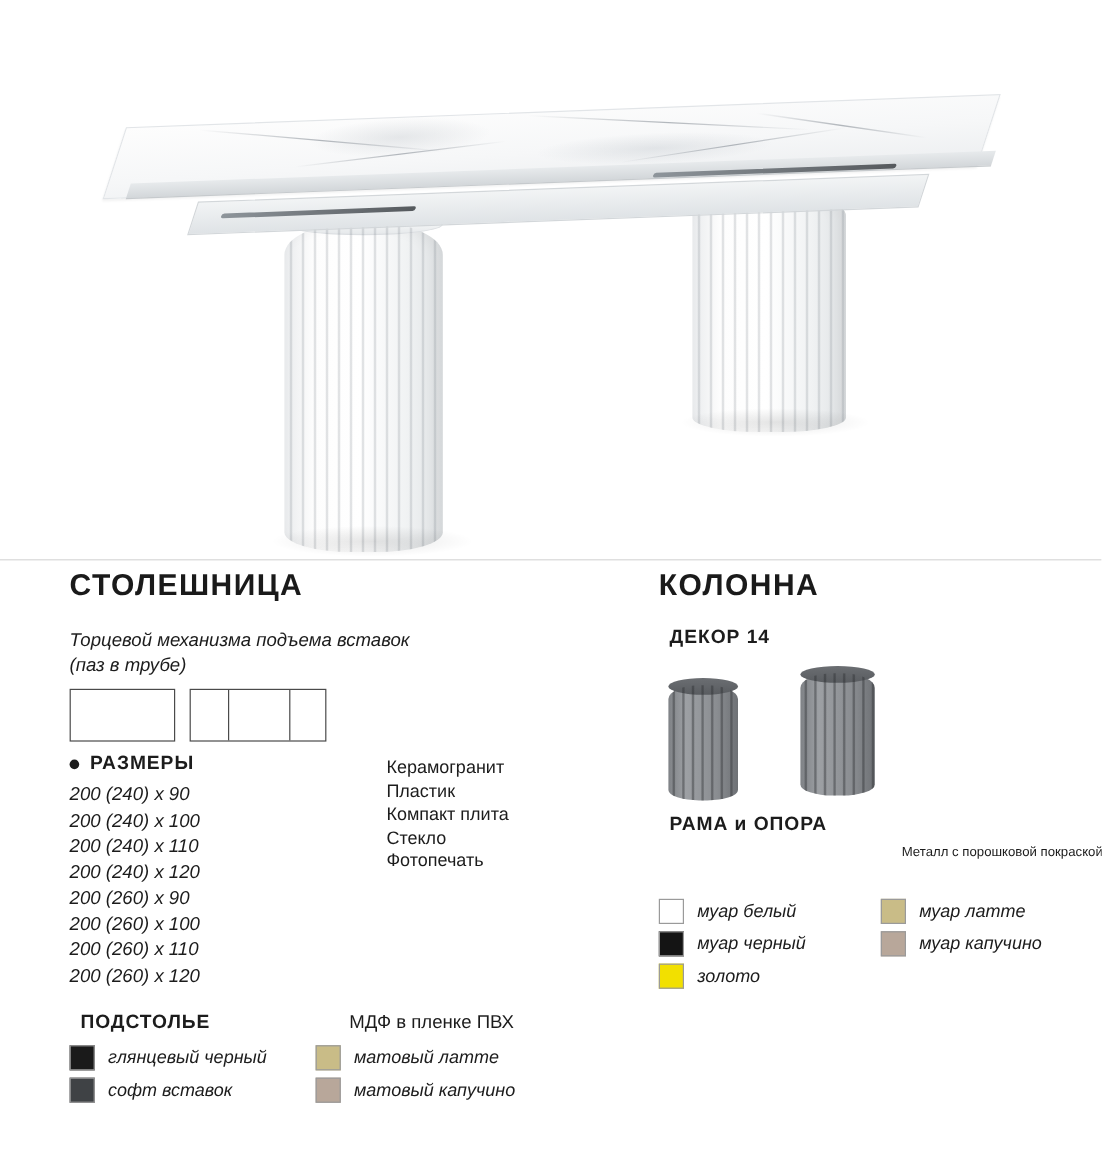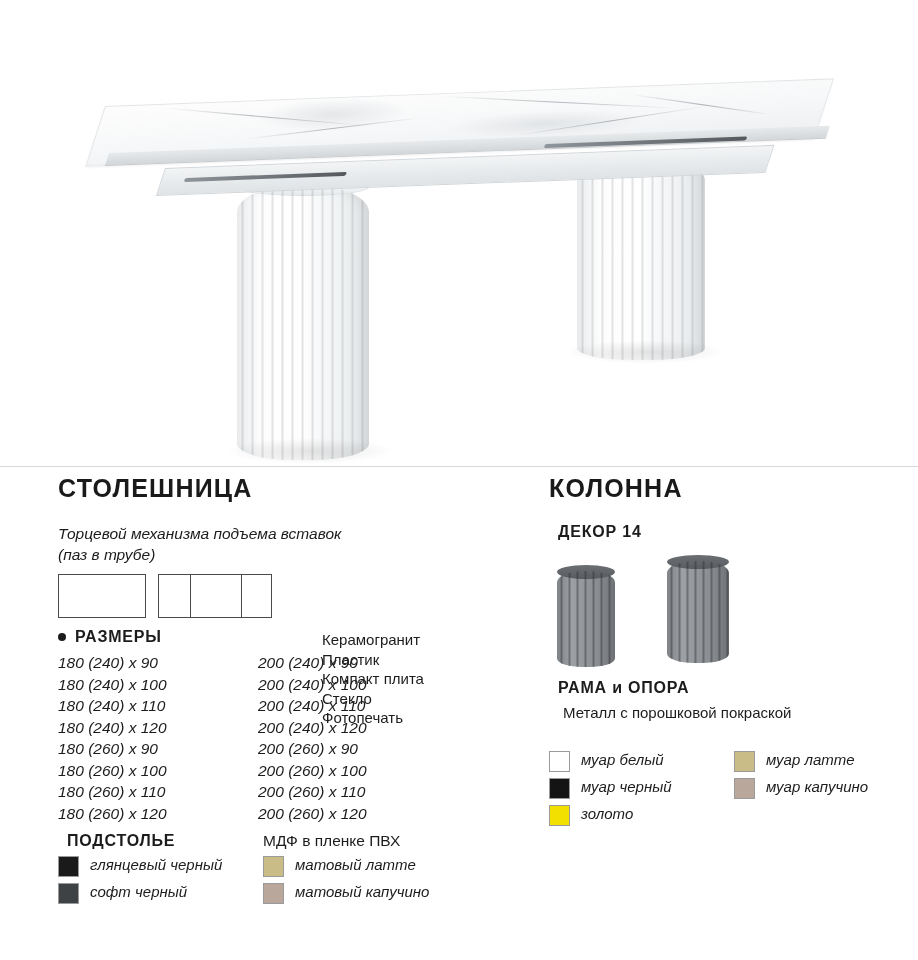--- a/index.html
+++ b/index.html
@@ -213,21 +213,22 @@
     margin-top: 6px;
     font-style: italic;
     font-size: 15.5px;
     line-height: 21.5px;
   }
   .sizes .col { width: 200px; }
 
   .finish-head {
     display: flex;
     align-items: center;
-    margin-top: 8px;
+    margin-top: 20px;
+    gap: 28px;
   }
   .finish-head .label {
     display: flex;
     align-items: center;
     gap: 9px;
     font-size: 16px;
     font-weight: 700;
     letter-spacing: 0.8px;
     width: 205px;
   }
@@ -236,21 +237,21 @@
     color: #1c1c1c;
   }
 
   .swatch-grid {
     display: flex;
     margin-top: 6px;
   }
   .swatch-grid .col { width: 205px; }
   .sw-row {
     display: flex;
-    align-items: flex-start;
+    align-items: center;
     gap: 11px;
     height: 27px;
   }
   .sw {
     width: 21px;
     height: 21px;
     border: 1px solid #9a9a9a;
     box-sizing: border-box;
     flex: 0 0 auto;
   }
@@ -304,23 +305,24 @@
   .frame-head {
     display: flex;
     align-items: center;
     gap: 9px;
     font-size: 16px;
     font-weight: 700;
     letter-spacing: 0.8px;
     margin-top: 6px;
   }
   .frame-sub {
-    font-size: 15px;
+    font-size: 11px;
     margin-top: 7px;
     margin-left: 14px;
+    text-align: right;
   }
 
   .right-swatches {
     display: flex;
     margin-top: 30px;
   }
   .right-swatches .col { width: 205px; }
 </style>
 </head>
 <body>
@@ -380,30 +382,20 @@
       <div>Фотопечать</div>
     </div>
   </div>
 
   <div class="bullet-head">
     <span class="dot"></span>
     <span>РАЗМЕРЫ</span>
   </div>
 
   <div class="sizes">
-    <div class="col">
-      <div>180 (240) х 90</div>
-      <div>180 (240) х 100</div>
-      <div>180 (240) х 110</div>
-      <div>180 (240) х 120</div>
-      <div>180 (260) х 90</div>
-      <div>180 (260) х 100</div>
-      <div>180 (260) х 110</div>
-      <div>180 (260) х 120</div>
-    </div>
     <div class="col">
       <div>200 (240) х 90</div>
       <div>200 (240) х 100</div>
       <div>200 (240) х 110</div>
       <div>200 (240) х 120</div>
       <div>200 (260) х 90</div>
       <div>200 (260) х 100</div>
       <div>200 (260) х 110</div>
       <div>200 (260) х 120</div>
     </div>
@@ -418,21 +410,21 @@
   </div>
 
   <div class="swatch-grid">
     <div class="col">
       <div class="sw-row">
         <span class="sw" style="background:#1a1a1a"></span>
         <span class="sw-label">глянцевый черный</span>
       </div>
       <div class="sw-row">
         <span class="sw" style="background:#3f4245"></span>
-        <span class="sw-label">софт черный</span>
+        <span class="sw-label">софт вставок</span>
       </div>
     </div>
     <div class="col">
       <div class="sw-row">
         <span class="sw" style="background:#c9bc87"></span>
         <span class="sw-label">матовый латте</span>
       </div>
       <div class="sw-row">
         <span class="sw" style="background:#b8a79a"></span>
         <span class="sw-label">матовый капучино</span>

